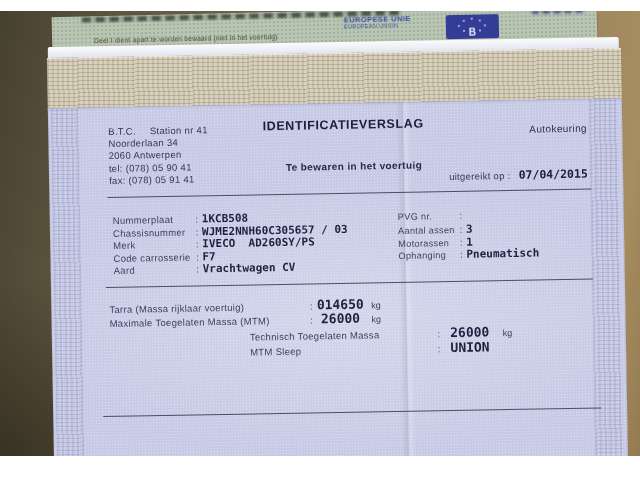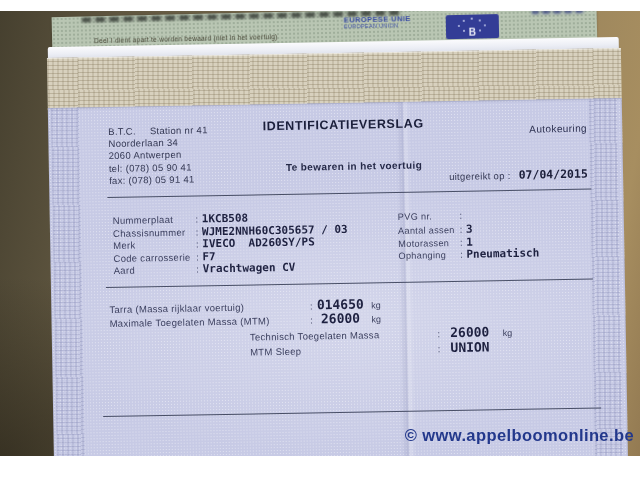--- a/index.html
+++ b/index.html
@@ -269,17 +269,16 @@
         <span class="flabel">MTM Sleep</span>
         <span class="fcolon">:</span>
         <span class="fvalue">UNION</span>
         <span class="unit"></span>
       </div>
 
       <div class="rule r3"></div>
     </div>
   </div>
 
-  <div class="watermark">© www.appelboomonline.be</div>
 
   <div class="band top"></div>
   <div class="band bottom"></div>
 </div>
 
 </body></html>

